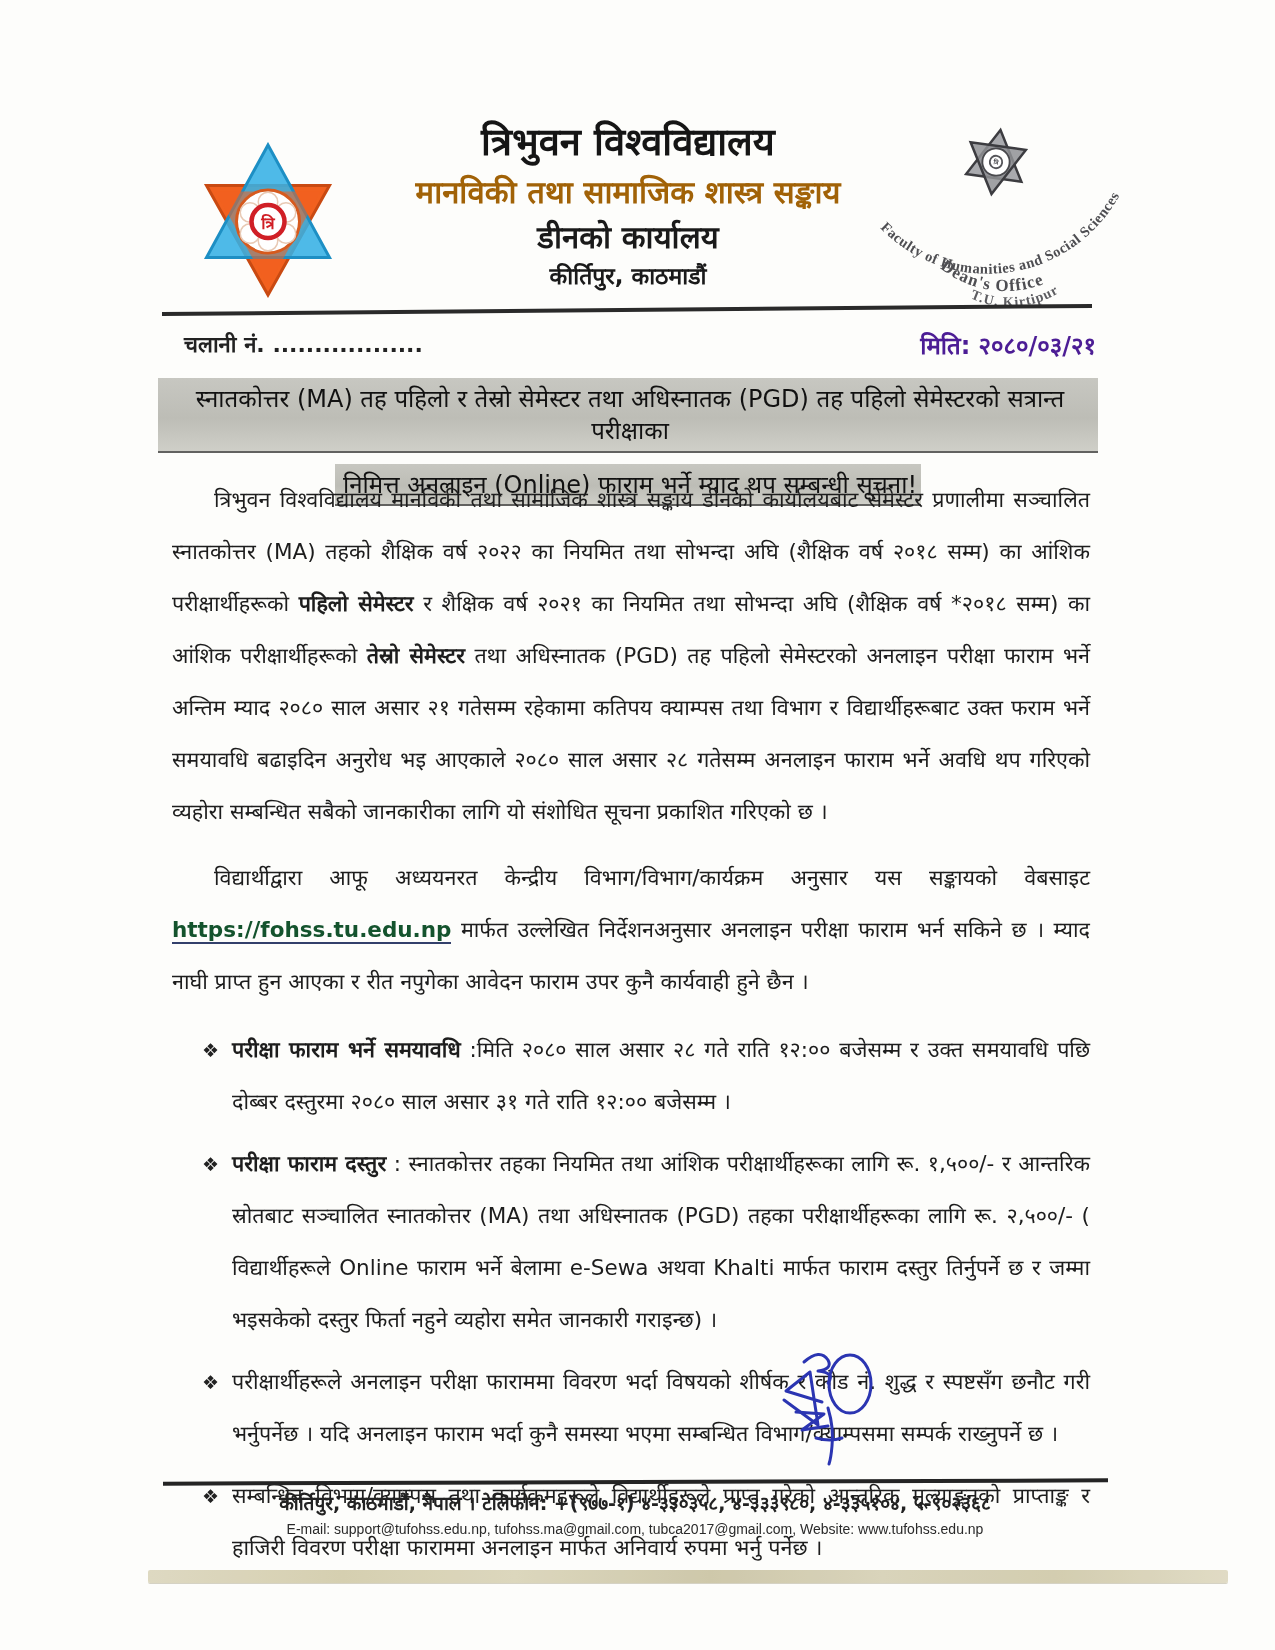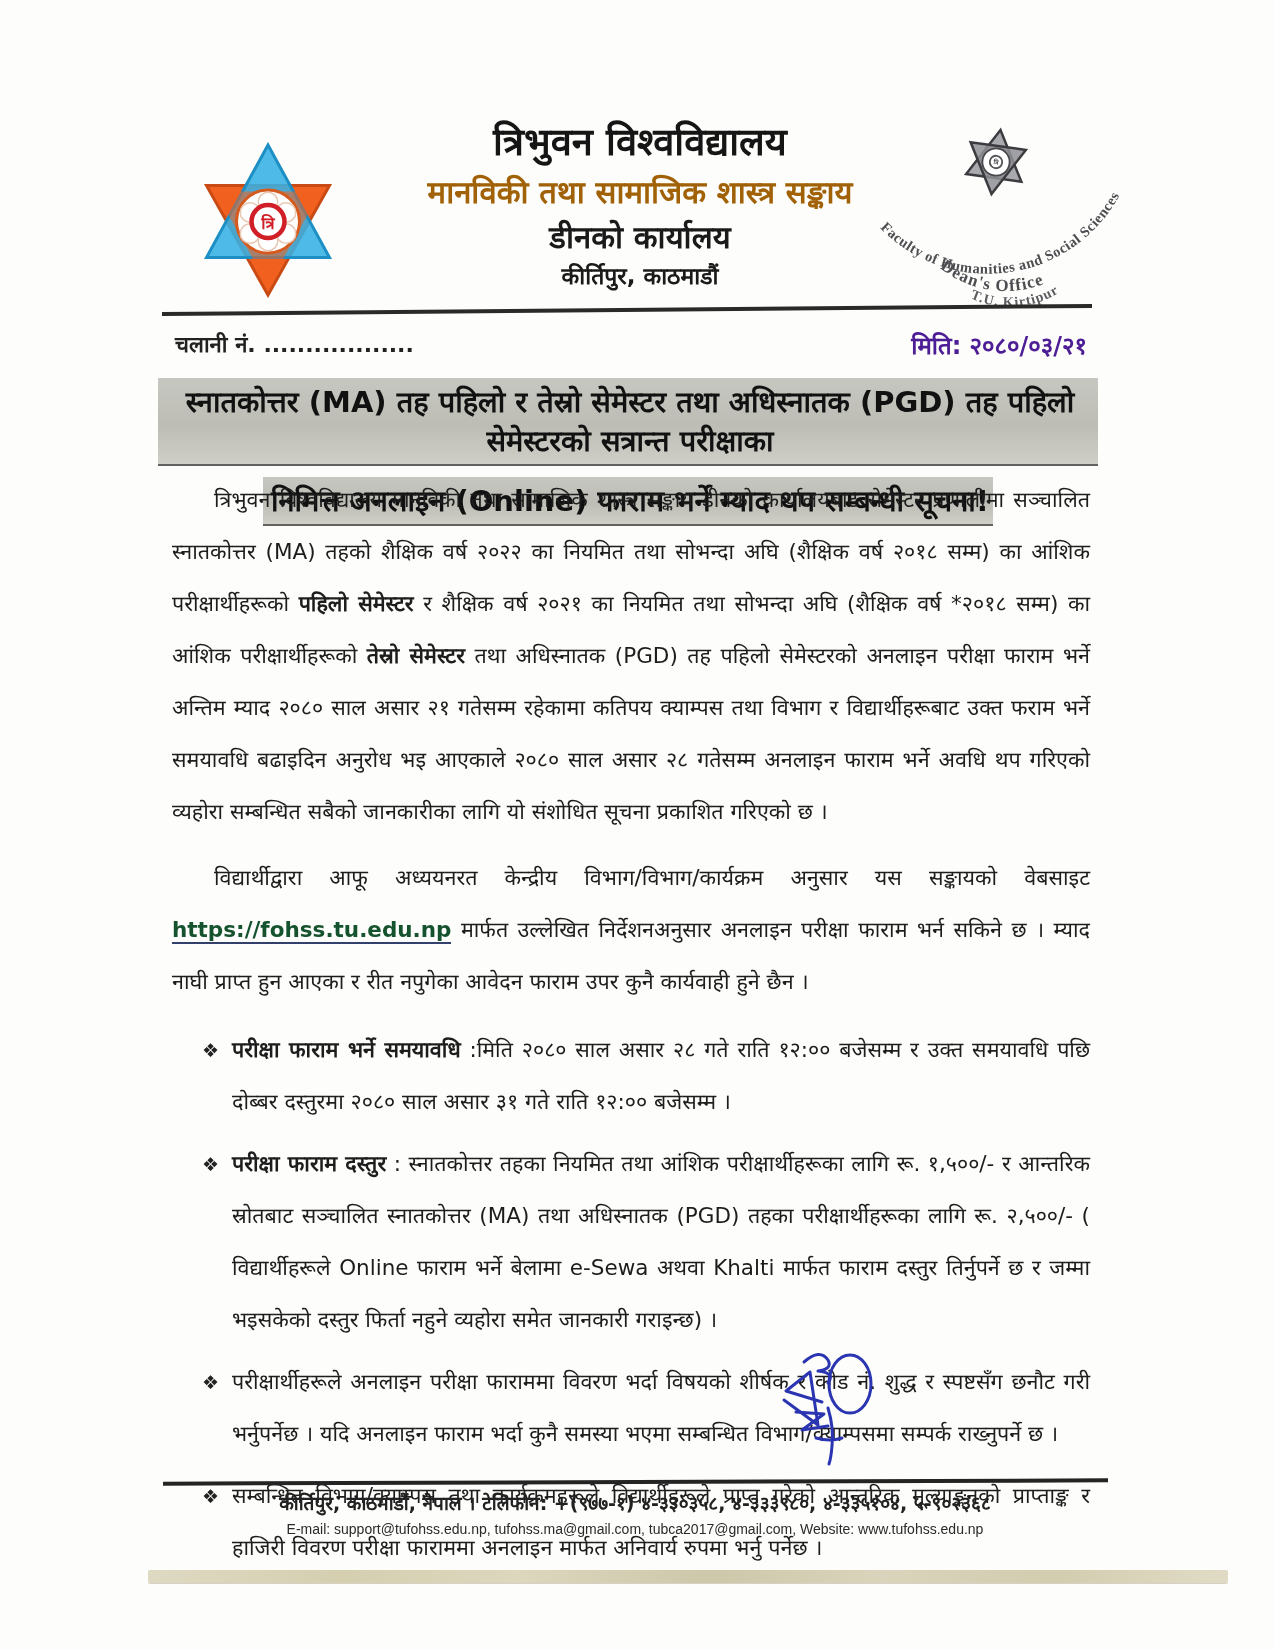--- a/index.html
+++ b/index.html
@@ -7,43 +7,43 @@
     position:relative;
     width:1275px;height:1650px;
     margin:0 auto;
     background:#fdfdfb;
     overflow:hidden;
     font-family:"DejaVu Sans","Liberation Sans",sans-serif;
     color:#1c1c1c;
   }
   
   .letterhead-center{
-    position:absolute;top:118px;left:320px;width:640px;
+    position:absolute;top:118px;left:308px;width:640px;
     text-align:center;line-height:1.28;
   }
   .lh-university{font-size:38px;font-weight:bold;color:#151515;margin:0;}
   .lh-faculty{font-size:31px;font-weight:bold;color:#a16207;margin:6px 0 0 0;}
   .lh-office{font-size:31px;font-weight:bold;color:#1a1a1a;margin:6px 0 0 0;}
   .lh-location{font-size:23px;font-weight:bold;color:#1a1a1a;margin:4px 0 0 0;}
   .tu-logo{position:absolute;left:193px;top:142px;width:150px;height:156px;}
   .stamp{position:absolute;left:878px;top:100px;width:250px;height:215px;}
   
   .rule-top{
     position:absolute;top:308px;left:162px;width:930px;height:4px;
     background:#2a2a2a;transform:rotate(-0.5deg);
   }
   
-  .meta-row{position:absolute;top:328px;left:175px;width:912px;}
+  .meta-row{position:absolute;top:328px;left:184px;width:912px;}
   .ref-no{float:left;font-size:22px;font-weight:bold;color:#222;}
   .notice-date{float:right;font-size:24px;font-weight:bold;color:#4c1d95;}
   
   .title-block{position:absolute;top:378px;left:158px;width:940px;text-align:center;}
   .title-line{
     display:inline-block;
-    font-size:29px;font-weight:bold;color:#111;
+    font-size:24px;font-weight:normal;color:#111;
     background:linear-gradient(180deg,#c7c7c1 0%,#bdbdb6 55%,#cfcfc8 100%);
     border-bottom:2px solid rgba(45,45,45,.65);
     padding:5px 4px 3px 8px;
     line-height:1.35;
   }
   .title-line.second{margin-top:11px;}
   
   .content{
     position:absolute;top:474px;left:172px;width:918px;
     font-size:21.5px;line-height:52px;color:#1d1d1d;

